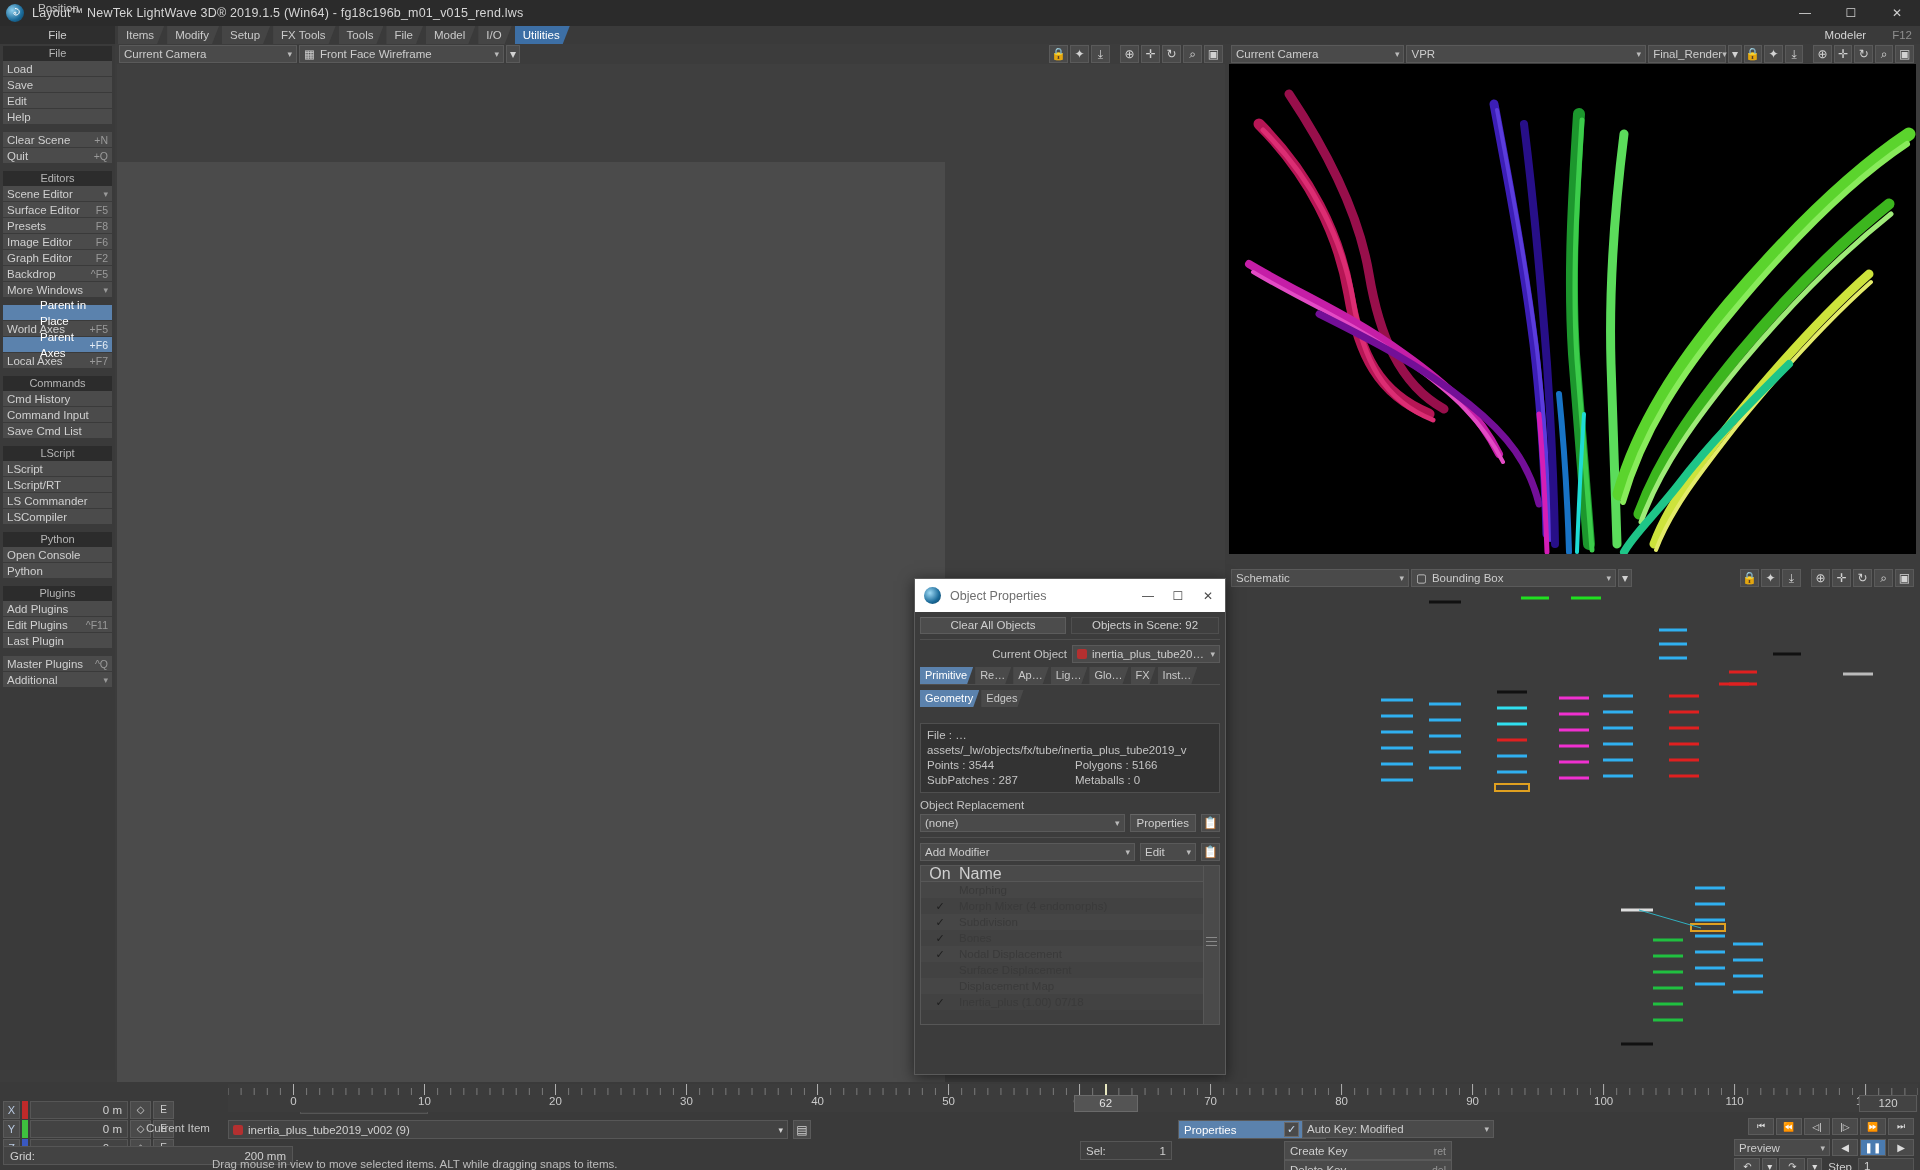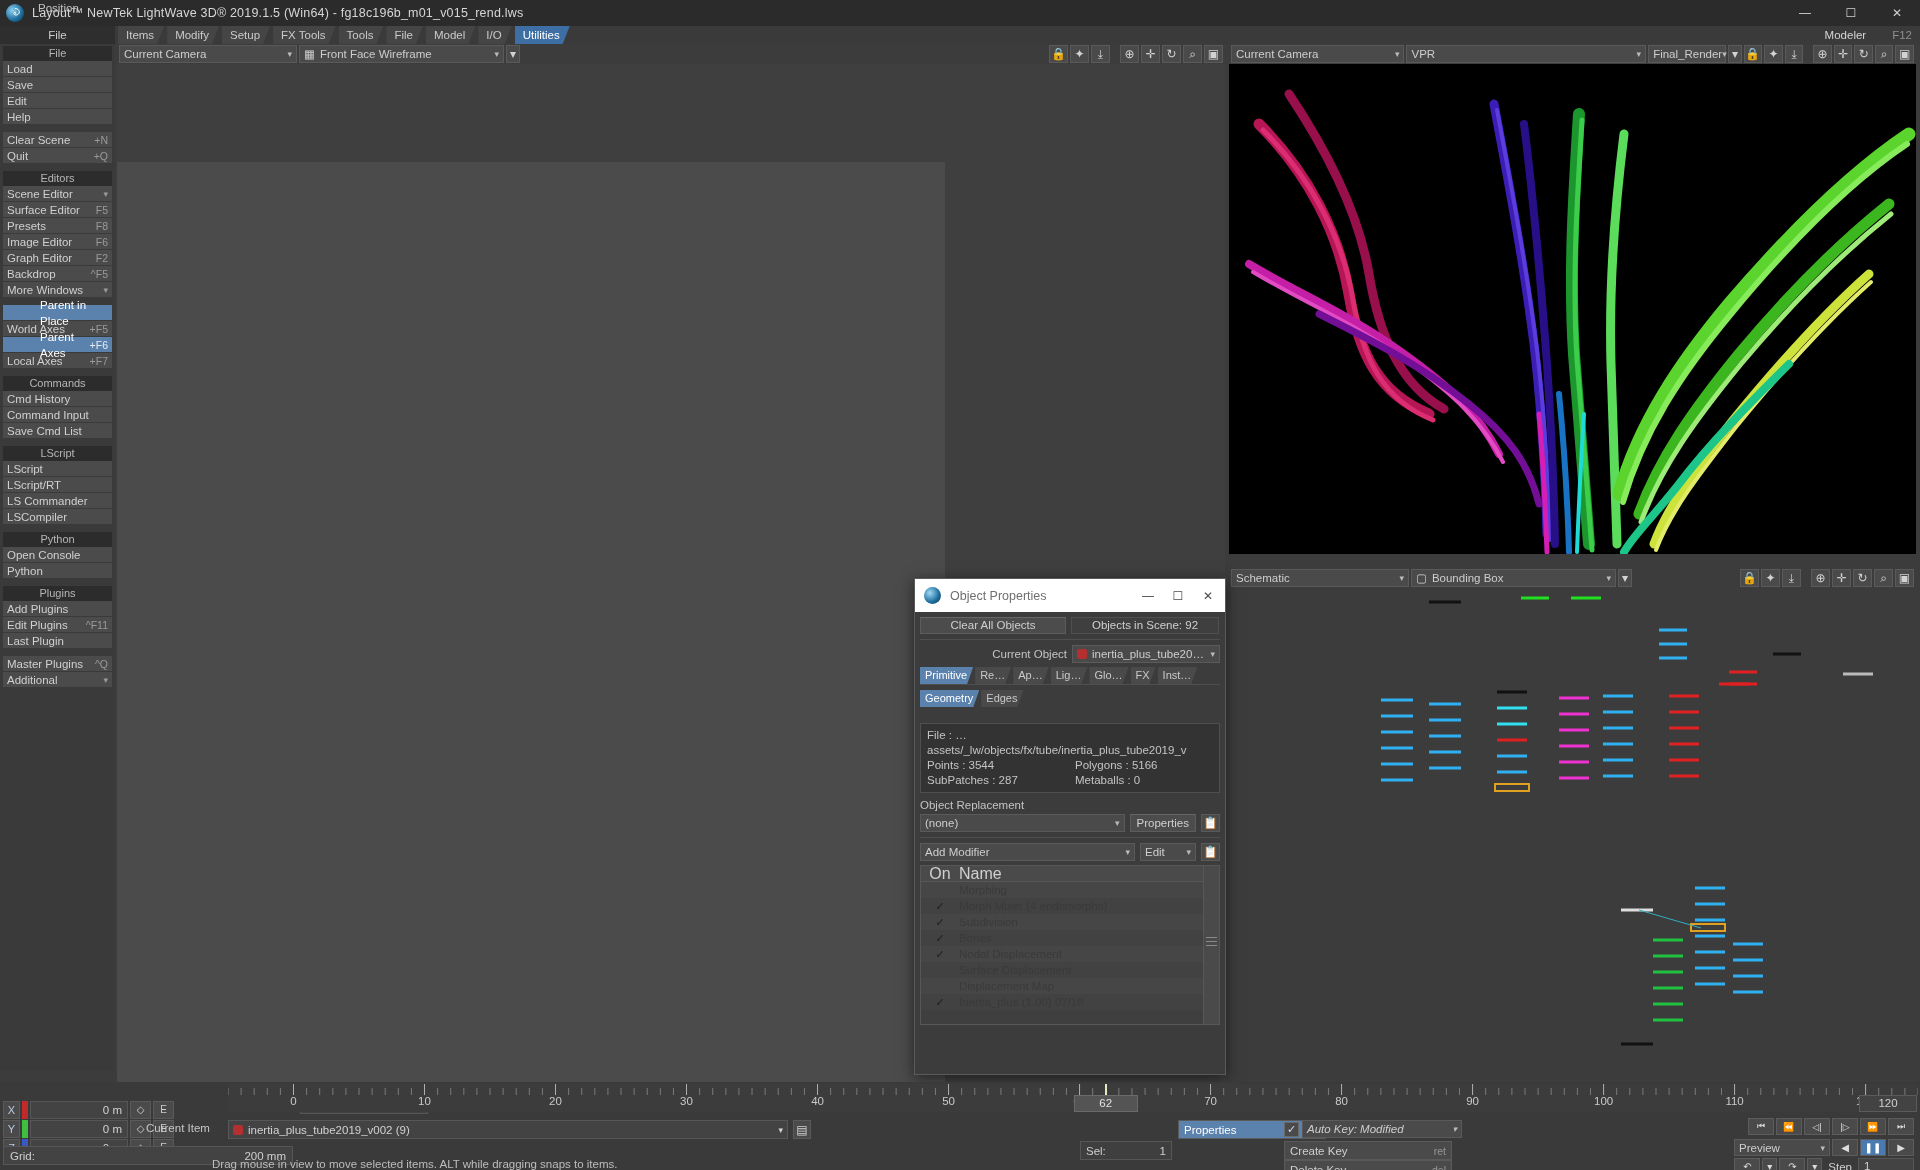--- a/index.html
+++ b/index.html
@@ -1127,21 +1127,21 @@
   <div class="ico ci-btn">▤</div>
 
   <div class="hint">Drag mouse in view to move selected items. ALT while dragging snaps to items.</div>
 
   <div class="selbtn on" style="position:absolute;left:1178px;top:1120px;width:100px;">
     <span>Properties</span>
     <span class="k">p</span>
   </div>
   <div class="akrow" style="left:1284px;">
     <div class="ck">✓</div>
-    <div class="sel" style="width:160px;font-style:italic;">
+    <div class="sel" style="width:192px;">
       <span>Auto Key: Modified</span>
       <span class="cv">▾</span>
     </div>
   </div>
   <div class="keybtn" style="left:1284px;top:1141px;">
     <span>Create Key</span>
     <span class="k">ret</span>
   </div>
   <div class="keybtn" style="left:1284px;top:1160px;">
     <span>Delete Key</span>

